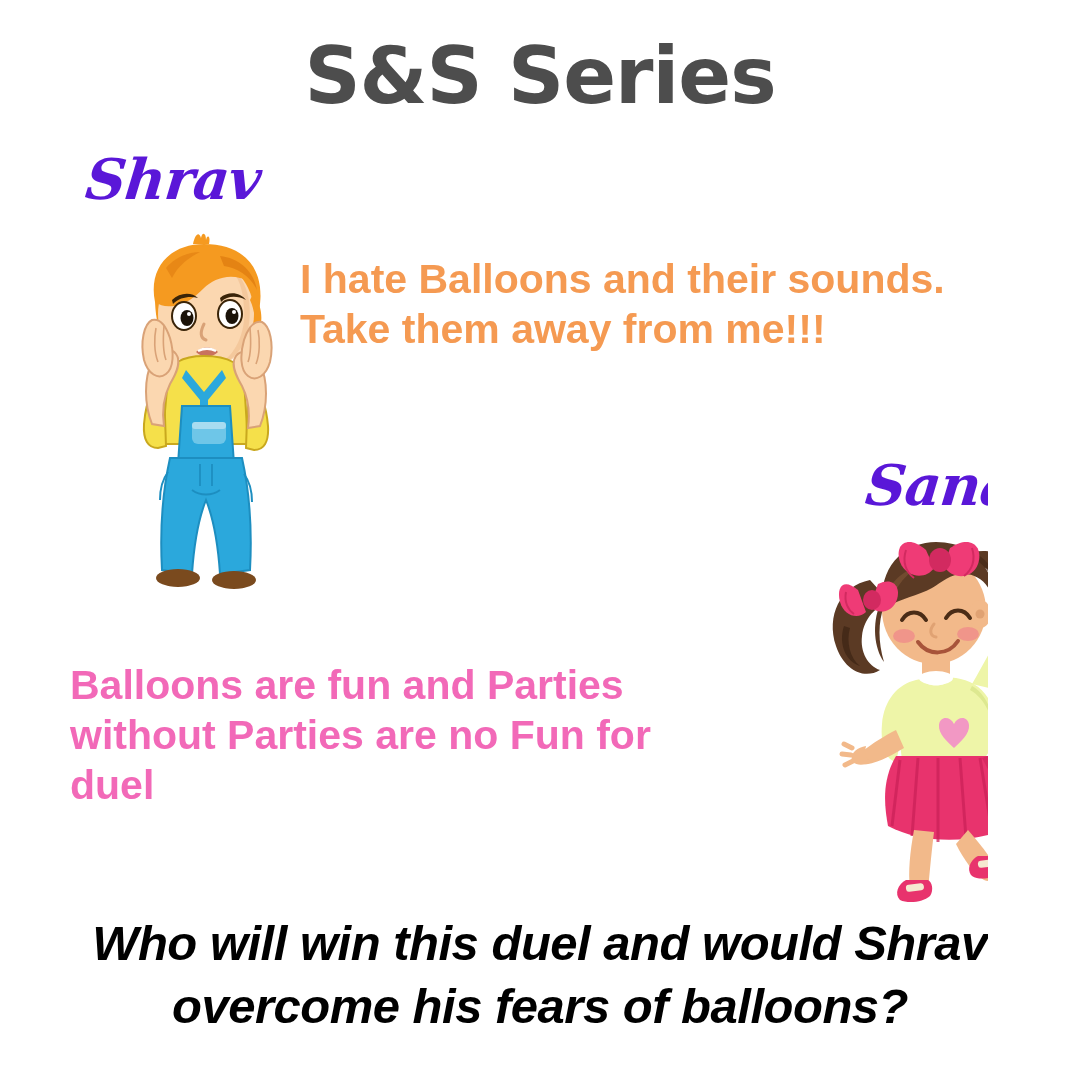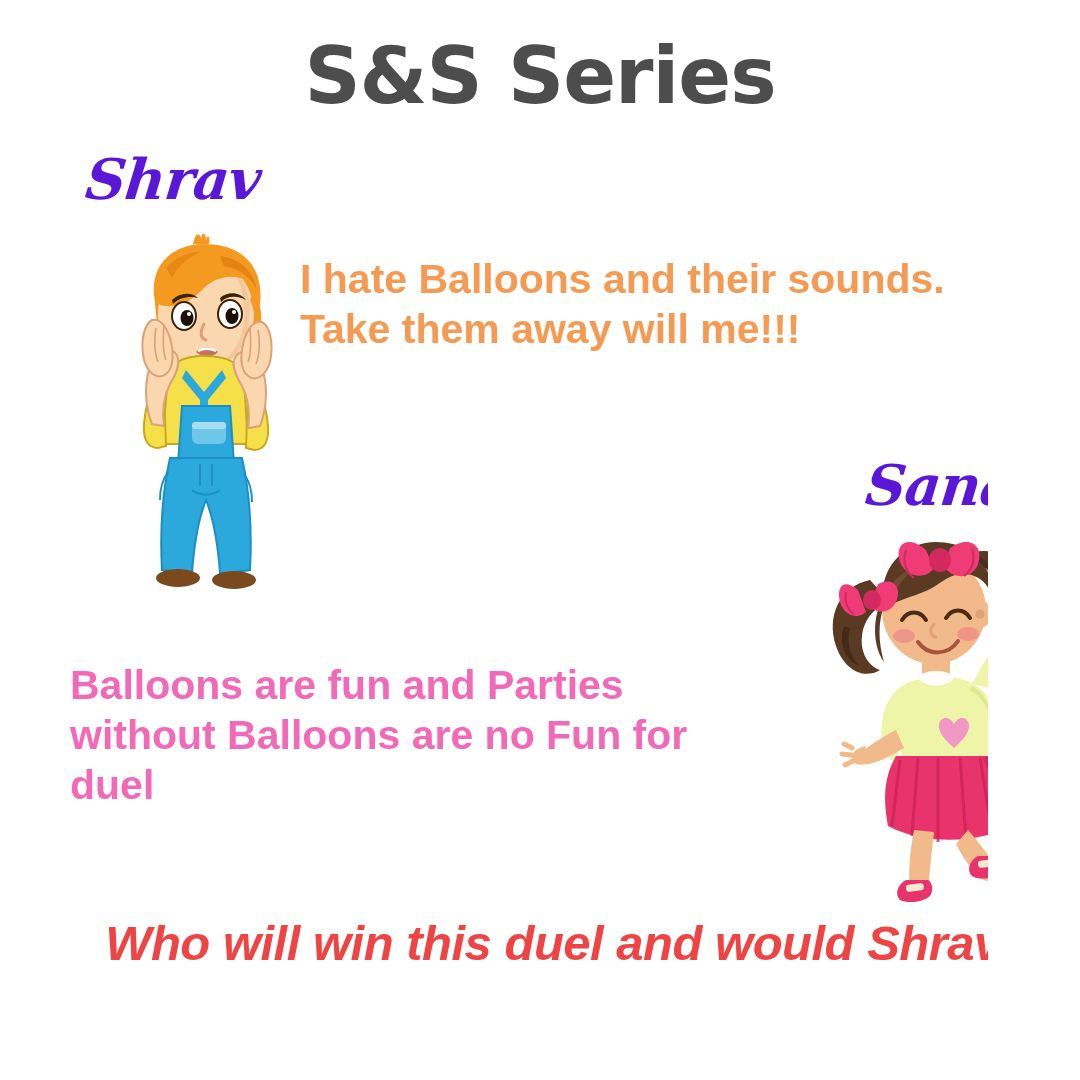--- a/index.html
+++ b/index.html
@@ -64,29 +64,29 @@
     left: 70px;
     top: 660px;
     width: 752px;
     font-size: 41px;
     color: #f269b8;
   }
 
   
   #closing {
     position: absolute;
-    left: 43px;
+    left: 30px;
     top: 912px;
     width: 1020px;
     text-align: center;
     font-family: "Liberation Sans Narrow", "Liberation Sans", sans-serif;
     font-weight: bold;
     font-style: italic;
     font-size: 49px;
-    color: #ef4444;
+    color: #000000;
     line-height: 1.28;
     letter-spacing: -0.5px;
   }
 
   
   #figure-boy {
     position: absolute;
     left: 100px;
     top: 228px;
     width: 210px;
@@ -173,21 +173,21 @@
       <path d="M100 236 L100 258 M112 236 L112 258" stroke="#1d8ec0" stroke-width="1.8" fill="none"></path>
       <path d="M92 262 C100 268 112 268 120 262" fill="none" stroke="#1d8ec0" stroke-width="2"></path>
 
       <ellipse cx="78" cy="350" rx="22" ry="9" fill="#7a4a1e"></ellipse>
       <ellipse cx="134" cy="352" rx="22" ry="9" fill="#7a4a1e"></ellipse>
     </svg>
   </div>
 
   <div id="speech-boy" class="speech">
     <div>I hate Balloons and their sounds.</div>
-    <div>Take them away will me!!!</div>
+    <div>Take them away from me!!!</div>
   </div>
 
   <div id="name-sana" class="name-label">Sana</div>
 
   <div id="figure-girl">
     <svg viewBox="0 0 250 396" width="250" height="396">
 
       <path d="M48 72 C18 78 4 108 14 138 C22 162 42 172 58 162 C46 158 38 144 40 128 C42 110 54 98 68 94 Z" fill="#5b3a24"></path>
       <path d="M22 118 C16 136 24 154 38 158 C28 150 24 134 28 120 Z" fill="#452a18"></path>
 
@@ -258,21 +258,22 @@
 
       <path d="M84 372 C76 376 72 386 78 392 C86 396 102 394 108 388 C112 382 110 374 106 372 Z" fill="#e8336d"></path>
       <rect x="84" y="376" width="18" height="7" rx="3" fill="#f5ead0" transform="rotate(-8 93 380)"></rect>
       <path d="M156 348 C148 352 144 362 150 368 C158 373 172 370 178 364 C182 358 180 350 176 348 Z" fill="#e8336d"></path>
       <rect x="156" y="352" width="18" height="7" rx="3" fill="#f5ead0" transform="rotate(-8 165 356)"></rect>
     </svg>
   </div>
 
   <div id="speech-girl" class="speech">
     <div>Balloons are fun and Parties</div>
-    <div>without Balloons are no Fun for</div>
+    <div>without Parties are no Fun for</div>
     <div>duel</div>
   </div>
 
   <div id="closing">
     <div>Who will win this duel and would Shrav</div>
+    <div>overcome his fears of balloons?</div>
   </div>
 
 </div>
 
 </body></html>

